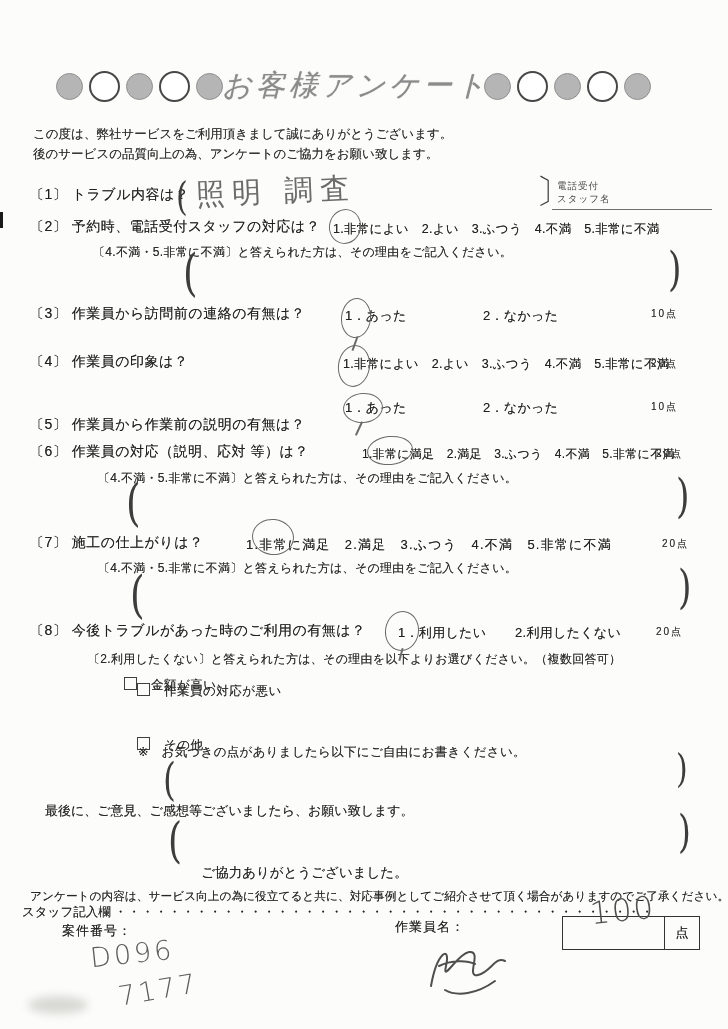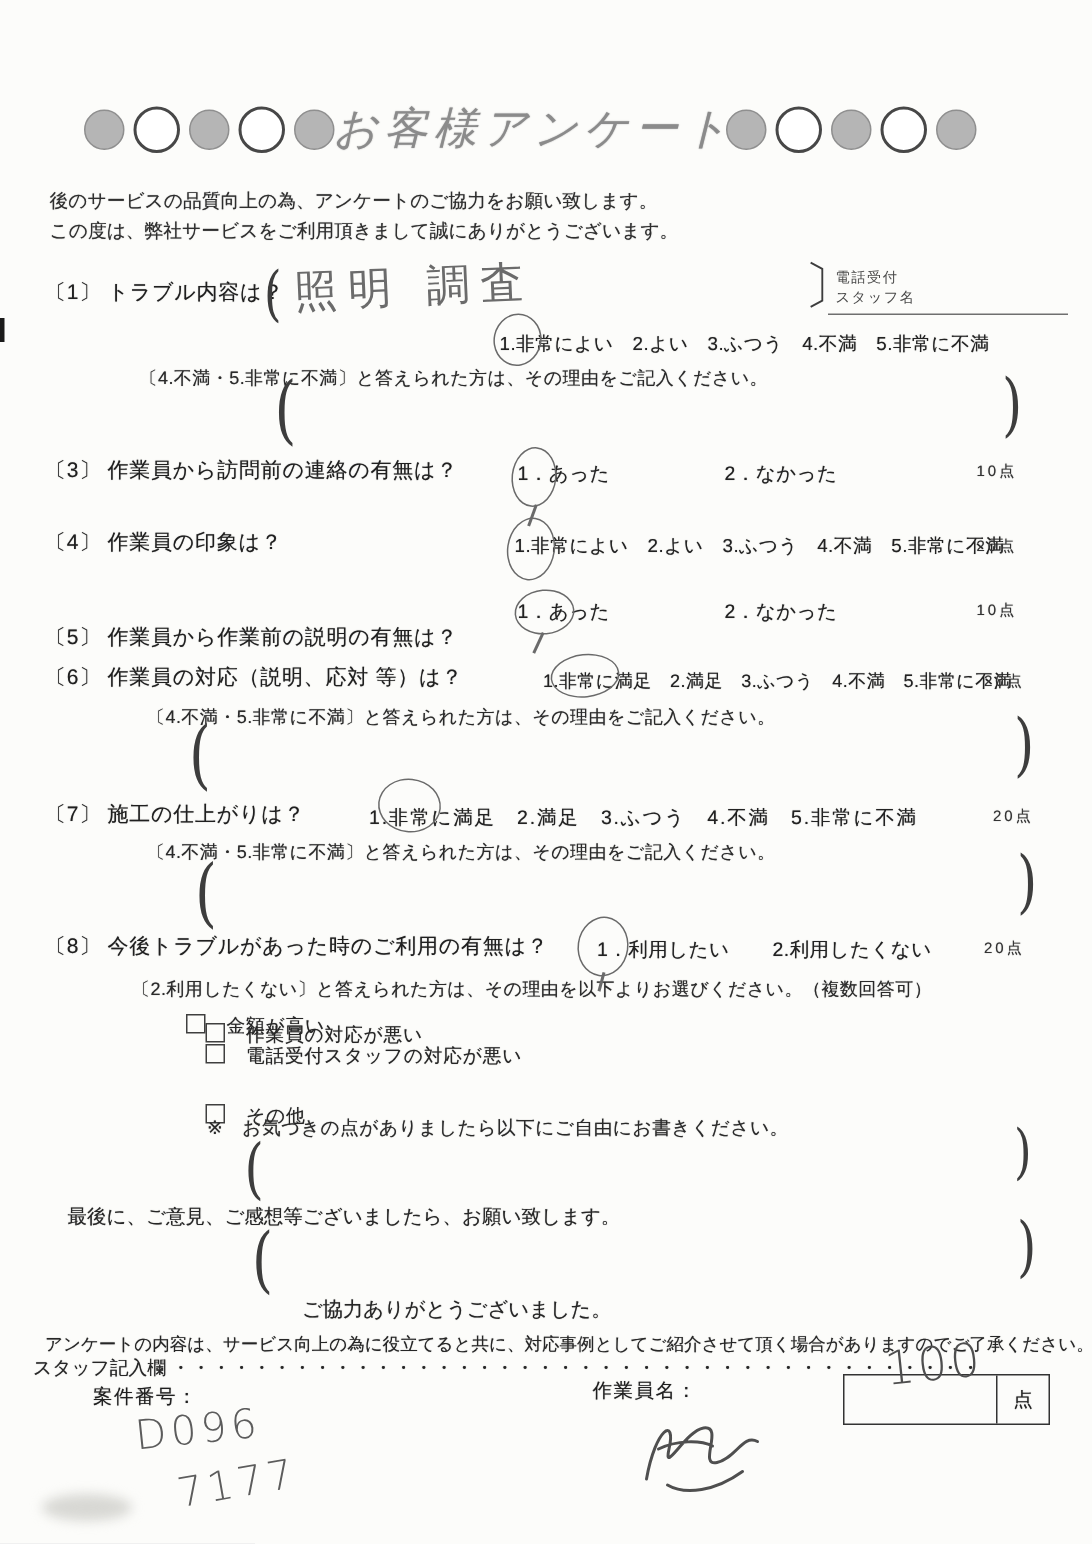--- a/index.html
+++ b/index.html
@@ -60,37 +60,41 @@
   <div class="abs title t" style="left:206px;top:66px;width:300px;text-align:center;">お客様アンケート</div>
   <div class="abs circles" style="left:484px;top:70px;">
     <span class="c-fill"></span>
     <span class="c-out"></span>
     <span class="c-fill"></span>
     <span class="c-out"></span>
     <span class="c-fill"></span>
   </div>
 
   <div class="abs intro t" style="left:33px;top:124px;">
+    <div>この度は、弊社サービスをご利用頂きまして誠にありがとうございます。</div>
     <div>後のサービスの品質向上の為、アンケートのご協力をお願い致します。</div>
-    <div>この度は、弊社サービスをご利用頂きまして誠にありがとうございます。</div>
   </div>
 
   <div class="abs q t" style="left:30px;top:186px;">
     <span>〔1〕</span>
     <span>トラブル内容は？</span>
   </div>
   <div class="abs paren" style="left:176px;top:176px;font-size:40px;">(</div>
   <div class="abs hand hand-answer" style="left:196px;top:172px;">照明 調査</div>
   <div class="abs bigbr" style="left:536px;top:174px;font-size:34px;">〕</div>
   <div class="abs stafflbl" style="left:557px;top:179px;">
     <div>電話受付</div>
     <div>スタッフ名</div>
   </div>
   <div class="abs underline" style="left:552px;top:209px;width:160px;"></div>
 
+  <div class="abs q t" style="left:30px;top:218px;">
+    <span>〔2〕</span>
+    <span>予約時、電話受付スタッフの対応は？</span>
+  </div>
   <div class="abs opts t" style="left:333px;top:221px;">1.非常によい　2.よい　3.ふつう　4.不満　5.非常に不満</div>
   <div class="abs note t" style="left:93px;top:244px;">〔4.不満・5.非常に不満〕と答えられた方は、その理由をご記入ください。</div>
   <div class="abs paren" style="left:183px;top:248px;font-size:50px;">(</div>
   <div class="abs paren" style="left:668px;top:246px;font-size:46px;">)</div>
 
   <div class="abs q t" style="left:30px;top:305px;">
     <span>〔3〕</span>
     <span>作業員から訪問前の連絡の有無は？</span>
   </div>
   <div class="abs opts t" style="left:345px;top:307px;font-size:13px;">1．あった</div>
@@ -136,23 +140,20 @@
     <span>〔8〕</span>
     <span>今後トラブルがあった時のご利用の有無は？</span>
   </div>
   <div class="abs opts t" style="left:398px;top:624px;font-size:13px;">1．利用したい</div>
   <div class="abs opts t" style="left:515px;top:624px;font-size:13px;">2.利用したくない</div>
   <div class="abs score t" style="left:656px;top:625px;">20点</div>
   <div class="abs note t" style="left:88px;top:651px;">〔2.利用したくない〕と答えられた方は、その理由を以下よりお選びください。（複数回答可）</div>
 
   <div class="abs" style="left:124px;top:675px;">
     <span class="cb"></span><span class="cb-label t">金額が高い</span>
-  </div>
-  <div class="abs" style="left:137px;top:695px;">
-    <span class="cb"></span><span class="cb-label t">電話受付スタッフの対応が悪い</span>
   </div>
   <div class="abs" style="left:137px;top:681px;text-align:center;">
     <span class="cb"></span><span class="cb-label t">作業員の対応が悪い</span>
   </div>
   <div class="abs" style="left:137px;top:735px;">
     <span class="cb"></span><span class="cb-label t">その他</span>
   </div>
 
   <div class="abs note t" style="left:122px;top:744px;font-size:12.5px;margin-left:16px;">※　お気づきの点がありましたら以下にご自由にお書きください。</div>
   <div class="abs paren" style="left:163px;top:758px;font-size:44px;">(</div>

